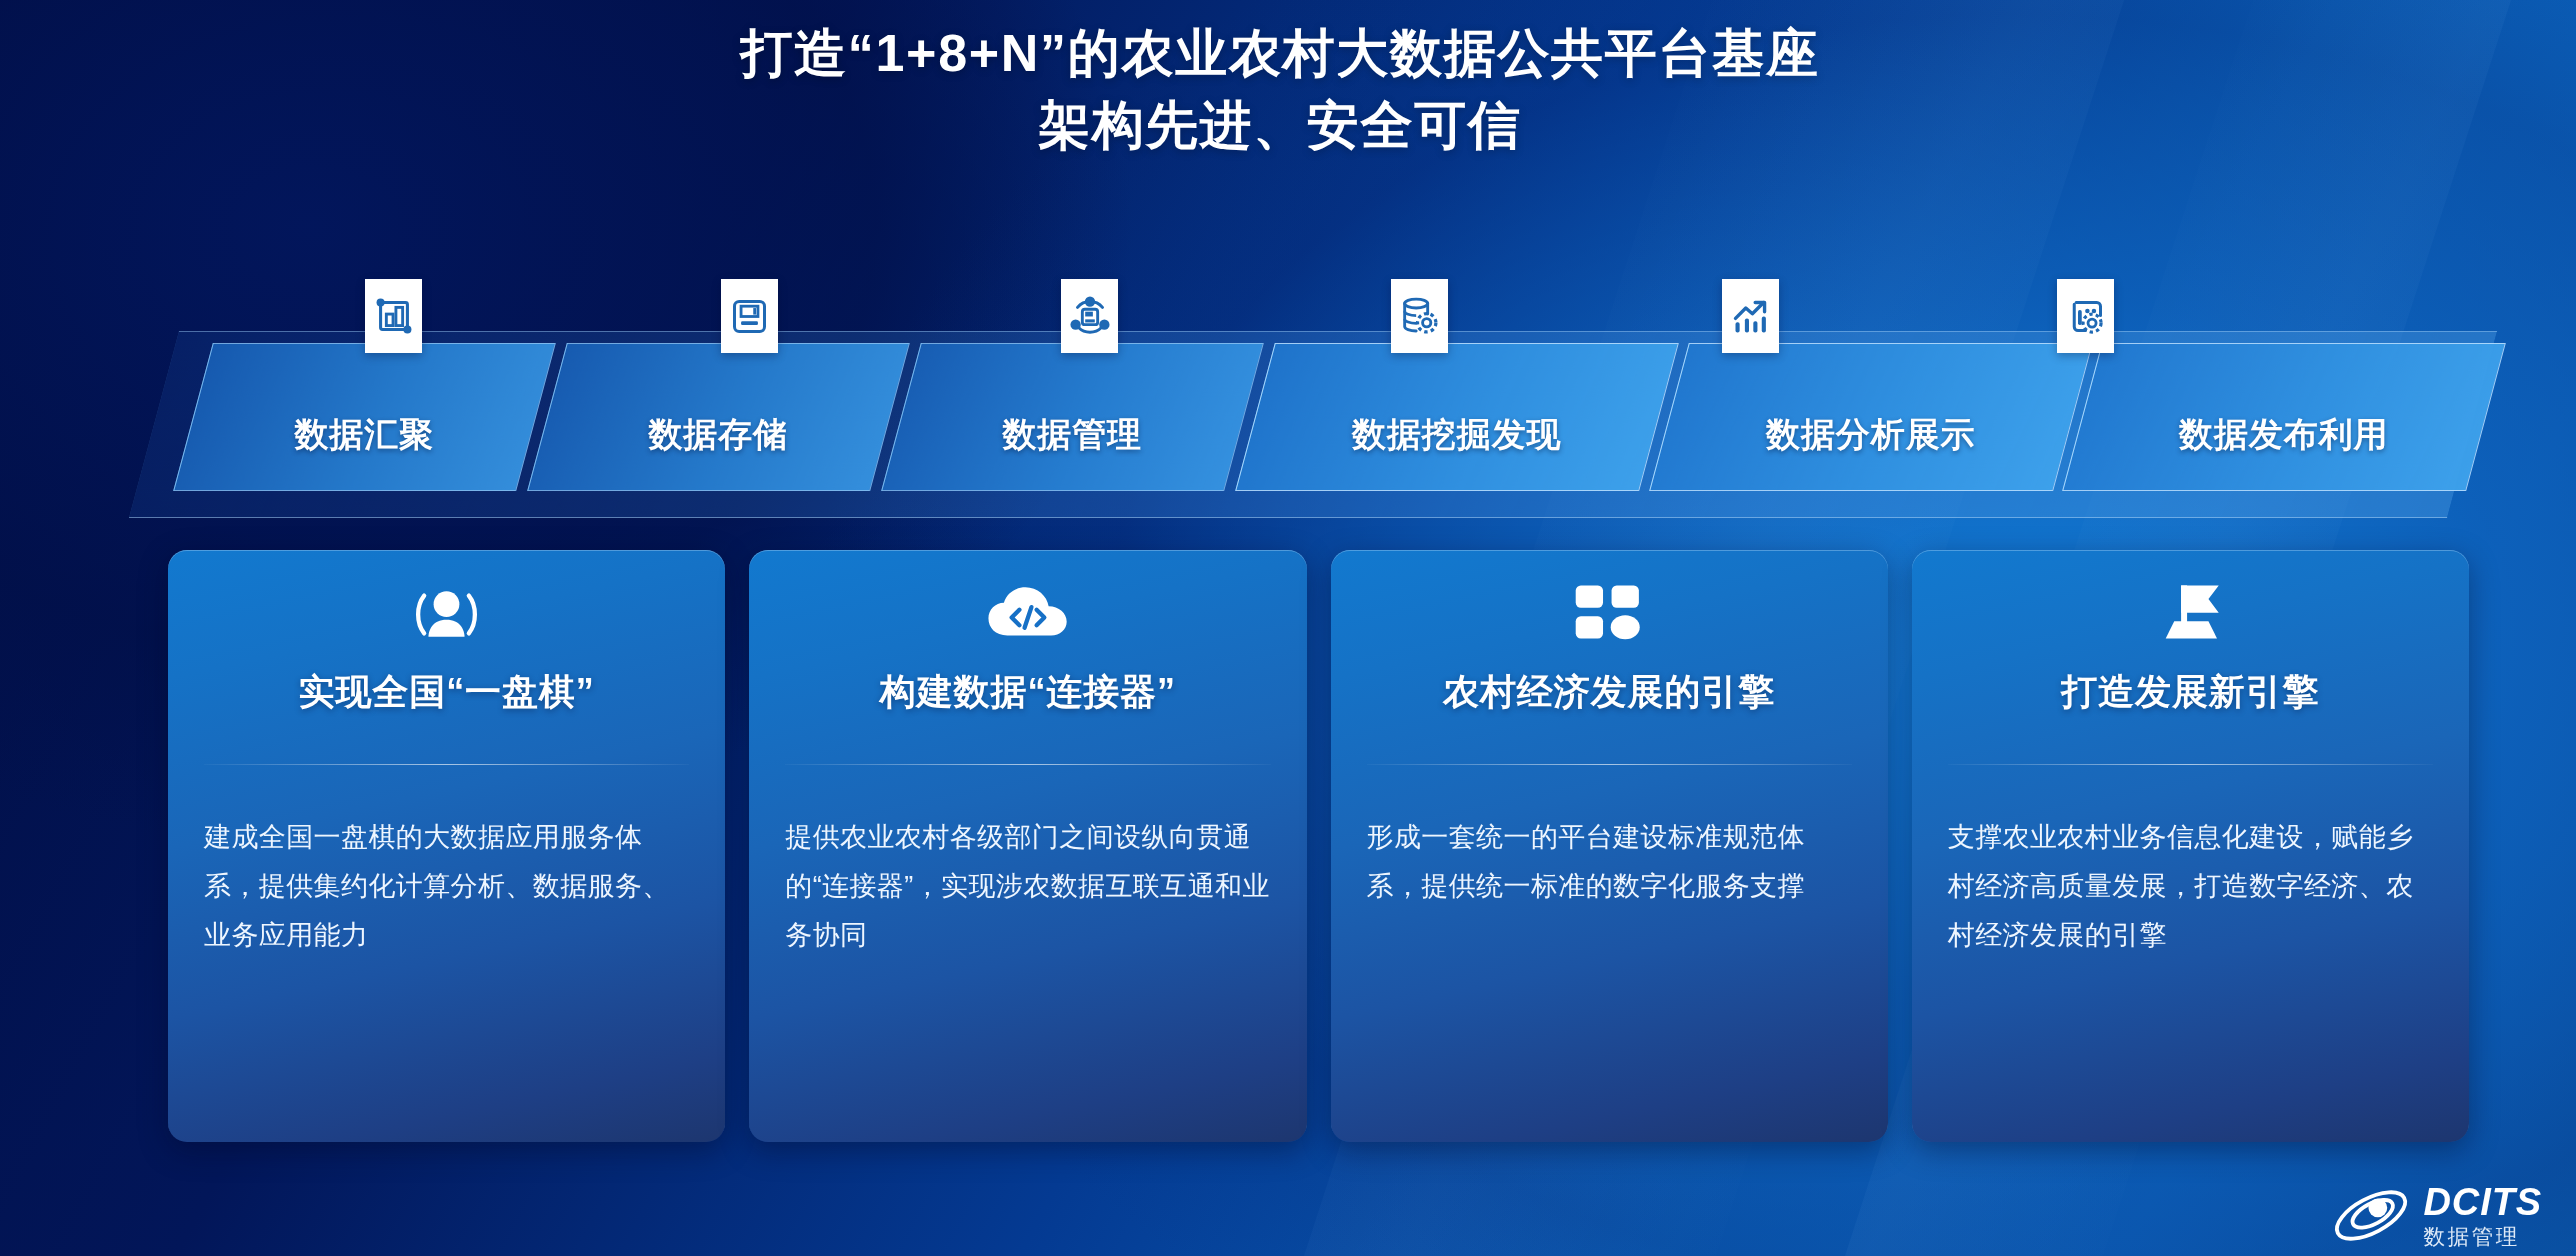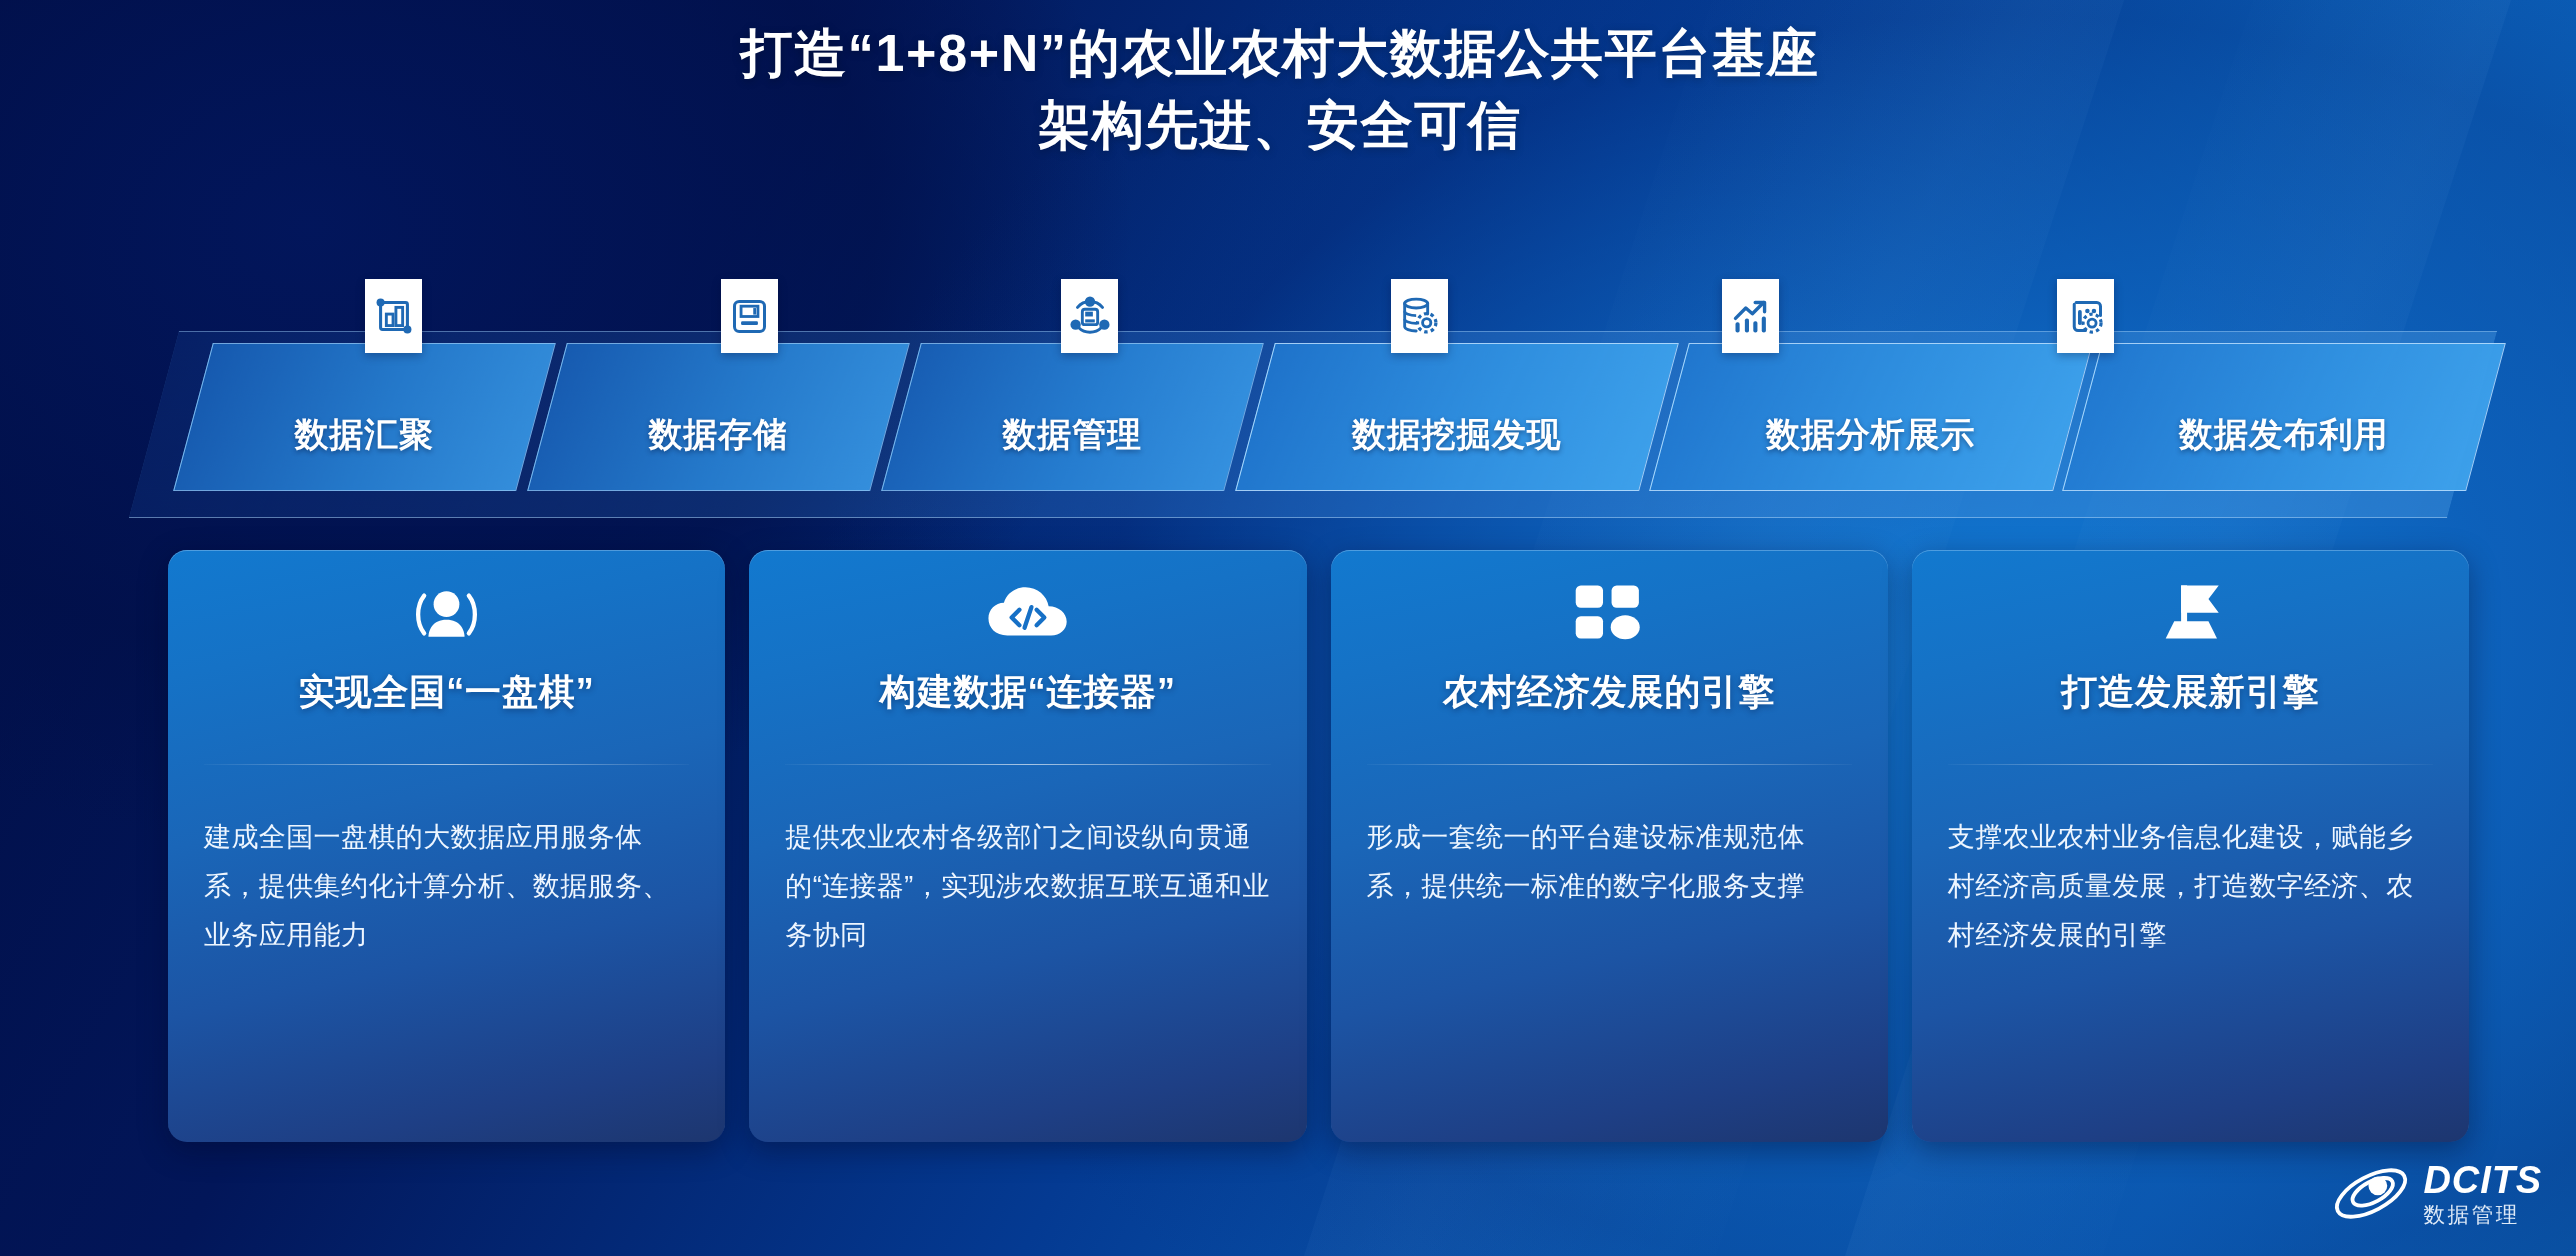--- a/index.html
+++ b/index.html
@@ -169,21 +169,21 @@
     font-size: 27px;
     line-height: 49px;
     letter-spacing: 0.4px;
     text-align: left;
   }
 
   
   #logo {
     position: absolute;
     right: 34px;
-    bottom: 30px;
+    bottom: 8px;
     display: flex;
     align-items: center;
     gap: 12px;
   }
   #logo-mark { width: 82px; height: 65px; }
   #logo-text { display: flex; flex-direction: column; line-height: 1; }
   #logo-en {
     color: #ffffff;
     font-size: 38px;
     font-weight: bold;

